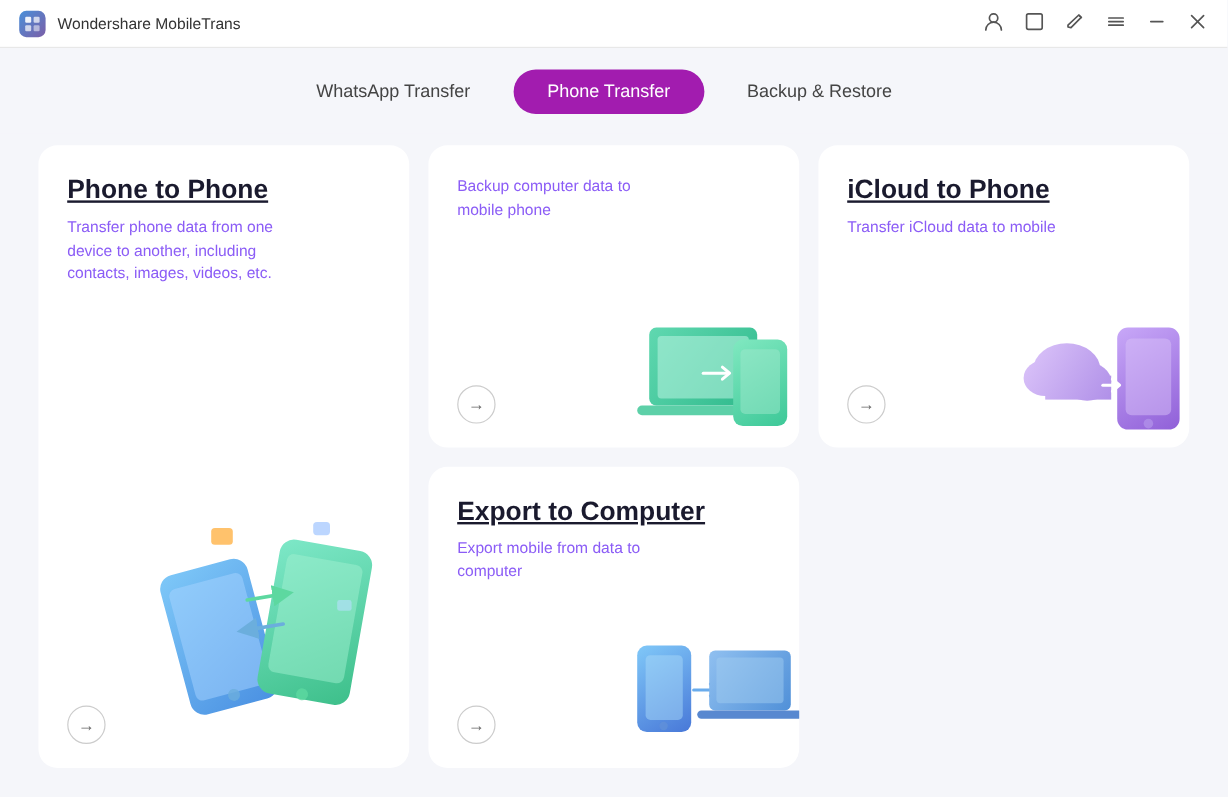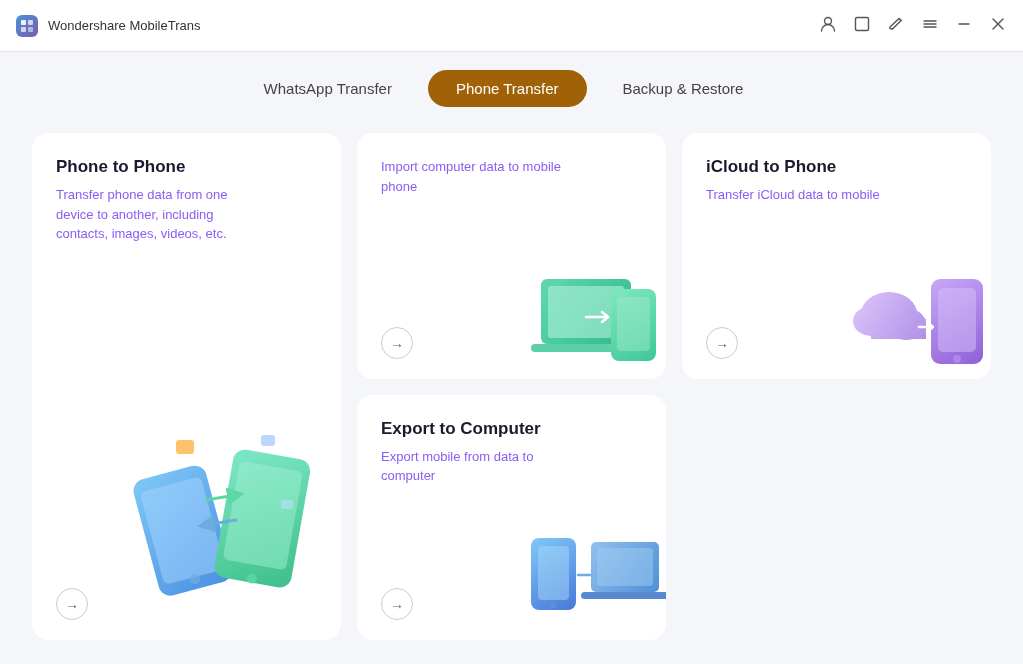--- a/index.html
+++ b/index.html
@@ -13,21 +13,21 @@
       flex-direction: column;
     }
 
     
     .title-bar {
       display: flex;
       align-items: center;
       justify-content: space-between;
       background: #ffffff;
       padding: 0 16px;
-      height: 52px;
+      height: 40px;
       border-bottom: 1px solid #e8e8e8;
       flex-shrink: 0;
     }
     .title-bar-left {
       display: flex;
       align-items: center;
       gap: 10px;
     }
     .app-icon {
       width: 22px;
@@ -72,21 +72,21 @@
       border-radius: 50px;
       font-size: 15px;
       cursor: pointer;
       font-weight: 500;
       border: none;
       background: transparent;
       color: #444;
       transition: all 0.2s;
     }
     .nav-tab.active {
-      background: #a16207;
+      background: #a21caf;
       color: #ffffff;
     }
 
     
     .main-content {
       flex: 1;
       padding: 10px 32px 24px 32px;
       display: grid;
       grid-template-columns: 1fr 1fr 1fr;
       grid-template-rows: 1fr 1fr;
@@ -105,24 +105,25 @@
       transition: box-shadow 0.2s;
       display: flex;
       flex-direction: column;
     }
 
     .card-large {
       grid-row: span 2;
     }
 
     .card-title {
-      font-size: 17px;
+      font-size: 22px;
       font-weight: 700;
       color: #1a1a2e;
       margin-bottom: 8px;
+      text-decoration: underline;
     }
     .card-desc {
       font-size: 13px;
       color: #8b5cf6;
       line-height: 1.5;
       max-width: 180px;
     }
 
     .card-arrow {
       position: absolute;
@@ -282,21 +283,21 @@
           </marker>
         </defs>
       </svg>
     </div>
     <div class="card-arrow">
       <span>→</span>
     </div>
   </div>
 
   <div class="card">
-    <div class="card-desc">Import computer data to mobile phone</div>
+    <div class="card-desc">Backup computer data to mobile phone</div>
     <div class="illustration import-illus">
       <svg width="150" height="120" viewBox="0 0 150 120" fill="none">
 
         <rect x="15" y="20" width="90" height="65" rx="6" fill="url(#laptopGrad)"></rect>
         <rect x="22" y="27" width="76" height="52" rx="3" fill="#b0f0dc" opacity="0.6"></rect>
         <rect x="5" y="85" width="110" height="8" rx="4" fill="#5dd0a8"></rect>
 
         <rect x="85" y="30" width="45" height="72" rx="8" fill="url(#greenPhone2Grad)"></rect>
         <rect x="91" y="38" width="33" height="54" rx="4" fill="#9ee8cc" opacity="0.5"></rect>
 

